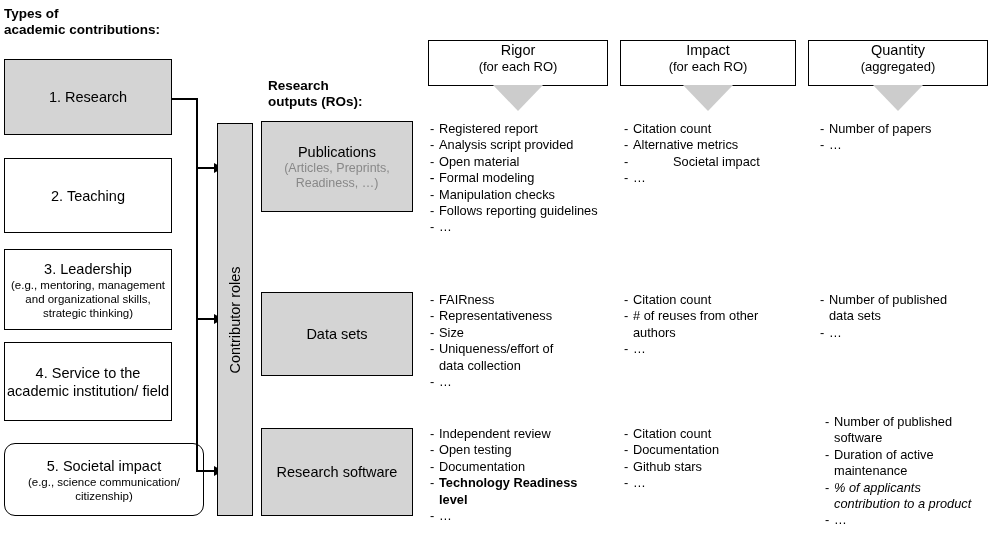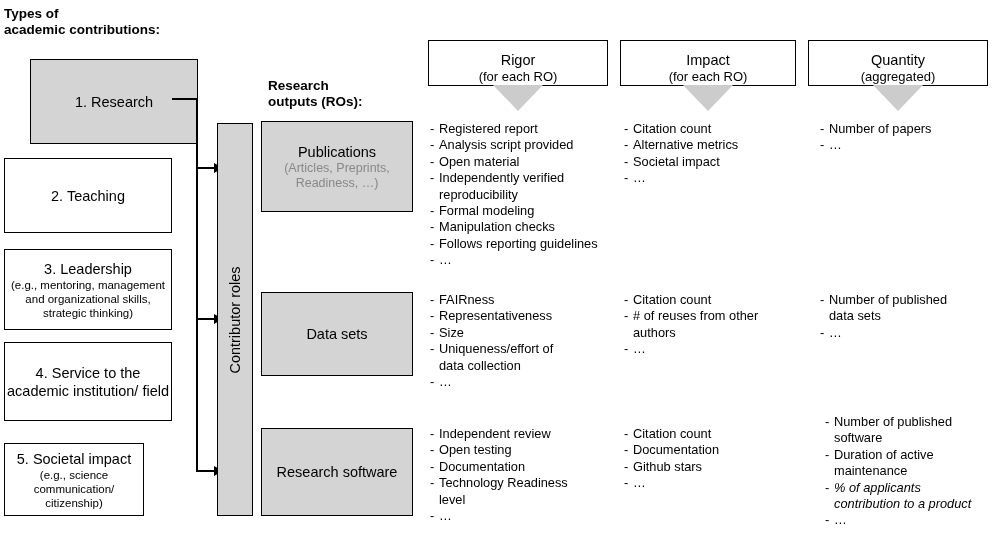--- a/index.html
+++ b/index.html
@@ -52,21 +52,21 @@
   .box-sub.gray { color: #888888; font-size: 12.5px; line-height: 15px; }
 
   
   .dim-box {
     box-sizing: border-box;
     border: 1.6px solid #000000;
     background: #ffffff;
     display: flex;
     flex-direction: column;
     align-items: center;
-    justify-content: flex-end;
+    justify-content: flex-start;
     text-align: center;
   }
   .dim-title { font-size: 14.5px; line-height: 18px; }
   .dim-sub { font-size: 13px; line-height: 16px; }
 
   
   .tri {
     width: 0;
     height: 0;
     border-left: 25px solid transparent;
@@ -116,42 +116,42 @@
 
 <div id="canvas">
 
   <div class="abs col-heading" style="left:268px; top:78px; width:150px;">Research
 outputs (ROs):</div>
 
   <div class="abs col-heading" style="left:4px; top:6px; width:210px;">Types of
 academic contributions:</div>
 
 
-  <div class="abs box shaded" style="left:4px; top:59px; width:168px; height:85px;margin-left:26px;">
+  <div class="abs box shaded" style="left:4px; top:59px; width:168px; height:76px;">
     <div class="box-title">1. Research</div>
   </div>
 
   <div class="abs box" style="left:4px; top:158px; width:168px; height:75px;">
     <div class="box-title">2. Teaching</div>
   </div>
 
   <div class="abs box" style="left:4px; top:249px; width:168px; height:81px;">
     <div class="box-title">3. Leadership</div>
     <div class="box-sub">(e.g., mentoring, management
 and organizational skills,
 strategic thinking)</div>
   </div>
 
   <div class="abs box" style="left:4px; top:342px; width:168px; height:79px;">
     <div class="box-title">4. Service to the
 academic institution/
 field</div>
   </div>
 
-  <div class="abs box" style="left:4px; top:443px; width:140px; height:73px;">
+  <div class="abs box" style="left:4px; top:443px; width:200px; height:73px;border-radius:11px;">
     <div class="box-title">5. Societal impact</div>
     <div class="box-sub">(e.g., science communication/
 citizenship)</div>
   </div>
 
   <div class="abs hline" style="left:172px; top:98px; width:26px;"></div>
 
   <div class="abs vline" style="left:196px; top:98px; height:374px;"></div>
 
   <div class="abs hline" style="left:196px; top:167px; width:20px;"></div>
@@ -196,31 +196,30 @@
   <div class="abs dim-box" style="left:808px; top:40px; width:180px; height:46px;">
     <div class="dim-title">Quantity</div>
     <div class="dim-sub">(aggregated)</div>
   </div>
   <div class="abs tri" style="left:873px; top:85px;"></div>
 
   <div class="abs blist" style="left:430px; top:121px; width:195px;">
       <div class="li"><span class="dash">-</span><span style="white-space: pre-line;">Registered report</span></div>
       <div class="li"><span class="dash">-</span><span style="white-space: pre-line;">Analysis script provided</span></div>
       <div class="li"><span class="dash">-</span><span style="white-space: pre-line;">Open material</span></div>
-      <div class="li"><span class="dash">-</span><span style="white-space: pre-line;">Independently verified
-reproducibility</span></div>
+      <div class="li"><span class="dash">-</span></div>
       <div class="li"><span class="dash">-</span><span style="white-space: pre-line;">Formal modeling</span></div>
       <div class="li"><span class="dash">-</span><span style="white-space: pre-line; text-align: center;">Manipulation checks</span></div>
       <div class="li"><span class="dash">-</span><span style="white-space: pre-line;">Follows reporting guidelines</span></div>
       <div class="li"><span class="dash">-</span><span style="white-space: pre-line;">…</span></div>
     </div>
   <div class="abs blist" style="left:624px; top:121px; width:185px;">
       <div class="li"><span class="dash">-</span><span style="white-space: pre-line;">Citation count</span></div>
       <div class="li"><span class="dash">-</span><span style="white-space: pre-line; margin-top: 7px;">Alternative metrics</span></div>
-      <div class="li"><span class="dash">-</span><span style="white-space: pre-line;">Societal impact</span></div>
+      <div class="li"><span class="dash">-</span><span style="white-space: pre-line; margin-left: 40px;">Societal impact</span></div>
       <div class="li"><span class="dash">-</span><span style="white-space: pre-line;">…</span></div>
     </div>
   <div class="abs blist" style="left:820px; top:121px; width:172px;">
       <div class="li"><span class="dash">-</span><span style="white-space: pre-line;">Number of papers</span></div>
       <div class="li"><span class="dash">-</span><span style="white-space: pre-line;">…</span></div>
     </div>
 
   <div class="abs blist" style="left:430px; top:292px; width:195px;">
       <div class="li"><span class="dash">-</span><span style="white-space: pre-line;">FAIRness</span></div>
       <div class="li"><span class="dash">-</span><span style="white-space: pre-line;">Representativeness</span></div>
@@ -238,21 +237,21 @@
   <div class="abs blist" style="left:820px; top:292px; width:172px;">
       <div class="li"><span class="dash">-</span><span style="white-space: pre-line;">Number of published
 data sets</span></div>
       <div class="li"><span class="dash">-</span><span style="white-space: pre-line;">…</span></div>
     </div>
 
   <div class="abs blist" style="left:430px; top:426px; width:195px;">
       <div class="li"><span class="dash">-</span><span style="white-space: pre-line;">Independent review</span></div>
       <div class="li"><span class="dash">-</span><span style="white-space: pre-line;">Open testing</span></div>
       <div class="li"><span class="dash">-</span><span style="white-space: pre-line;">Documentation</span></div>
-      <div class="li"><span class="dash">-</span><span style="white-space: pre-line;">Technology Readiness
+      <div class="li"><span class="dash">-</span><span style="white-space: pre-line; font-weight: bold;">Technology Readiness
 level</span></div>
       <div class="li"><span class="dash">-</span><span style="white-space: pre-line;">…</span></div>
     </div>
   <div class="abs blist" style="left:624px; top:426px; width:185px;">
       <div class="li"><span class="dash">-</span><span style="white-space: pre-line;">Citation count</span></div>
       <div class="li"><span class="dash">-</span><span style="white-space: pre-line;">Documentation</span></div>
       <div class="li"><span class="dash">-</span><span style="white-space: pre-line;">Github stars</span></div>
       <div class="li"><span class="dash">-</span><span style="white-space: pre-line;">…</span></div>
     </div>
   <div class="abs blist" style="left:825px; top:414px; width:172px;">

